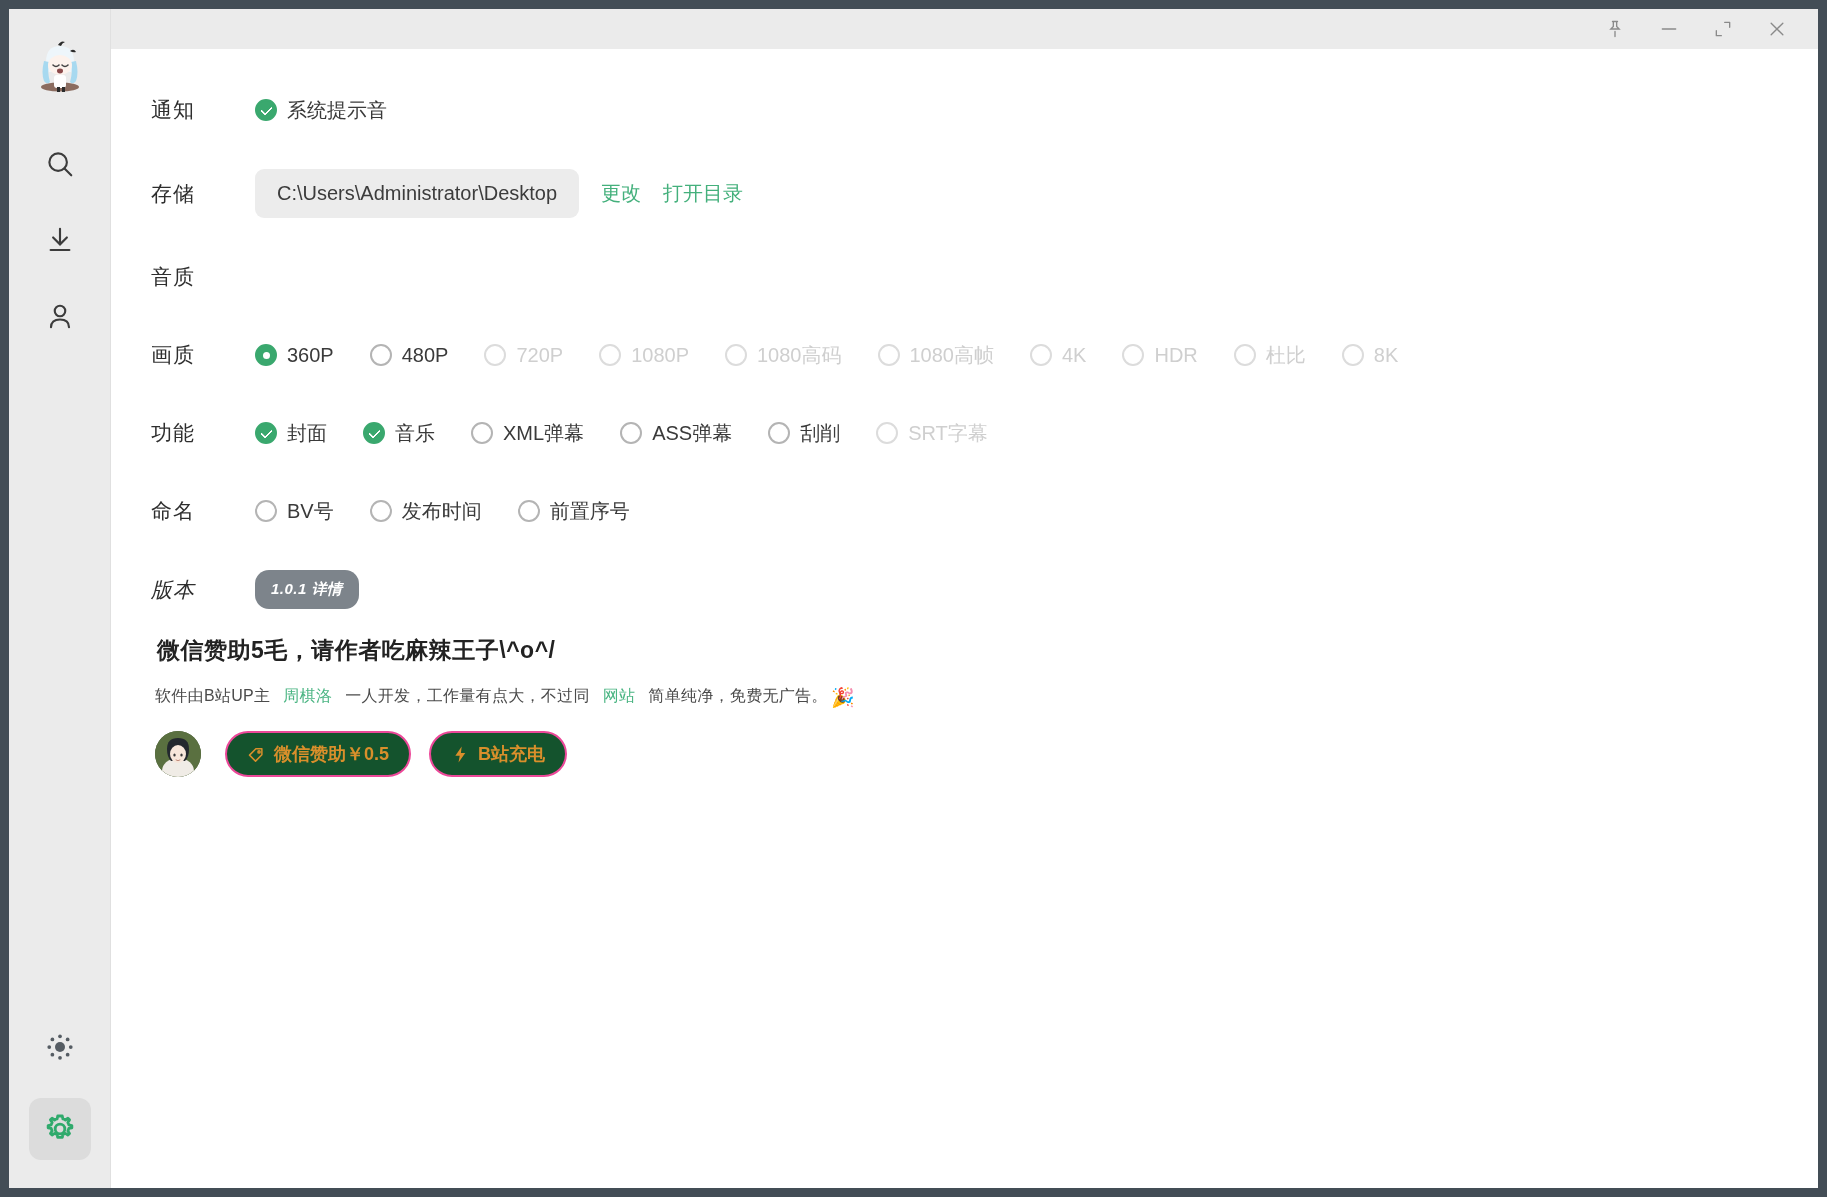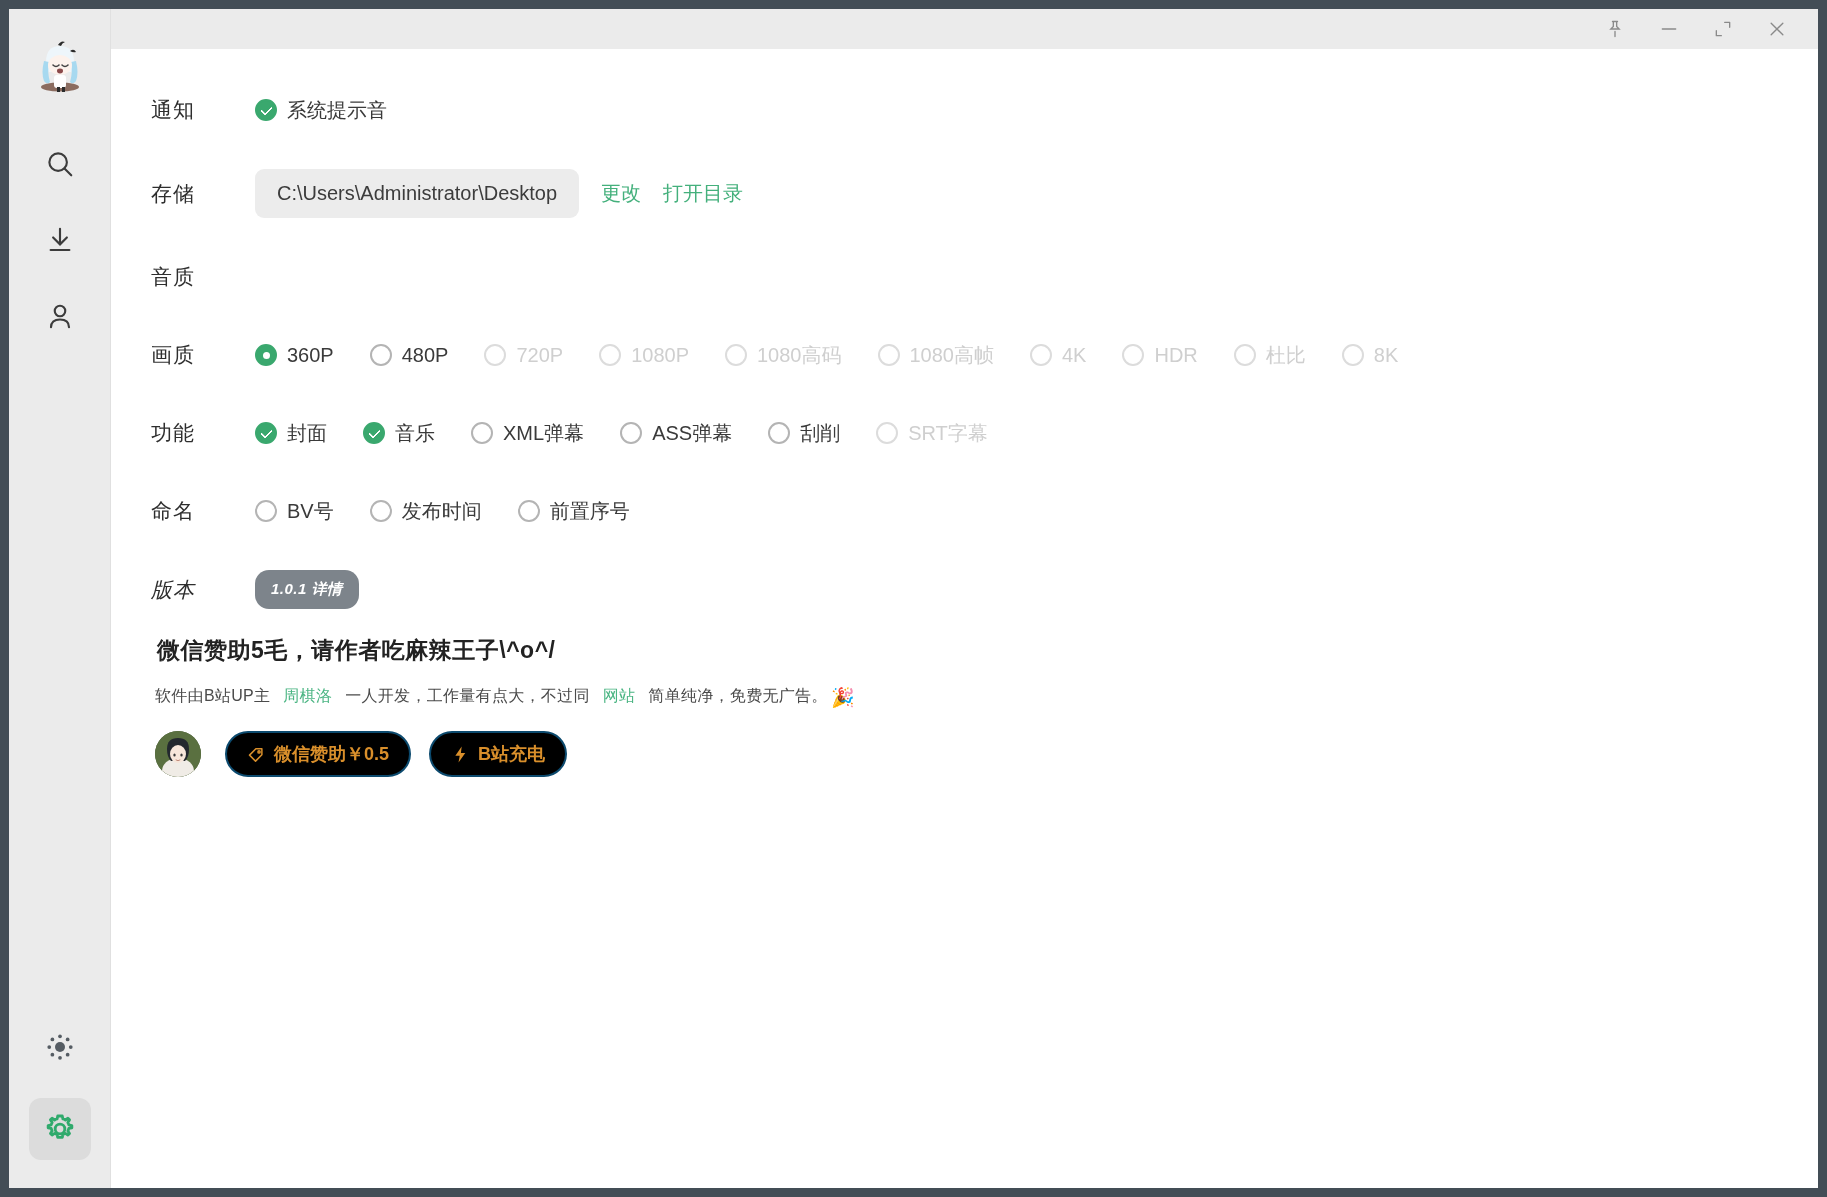--- a/index.html
+++ b/index.html
@@ -229,30 +229,30 @@
   .avatar {
     width: 46px;
     height: 46px;
     border-radius: 50%;
     overflow: hidden;
     margin-right: 24px;
     flex: 0 0 46px;
     background: #4a5c3a;
   }
   .pill-btn {
-    border: 2px solid #0c4a6e;
+    border: 2px solid #ec4899;
     color: #d98f2b;
     border-radius: 24px;
     padding: 9px 20px;
     font-size: 18px;
     font-weight: bold;
     display: flex;
     align-items: center;
     margin-right: 18px;
-    background: #000000;
+    background: #14532d;
     white-space: nowrap;
   }
   .pill-btn .bicon {
     margin-right: 8px;
     display: flex;
     align-items: center;
   }
   .row-version { margin-bottom: 26px; font-style: italic; }
 </style>
 </head>

